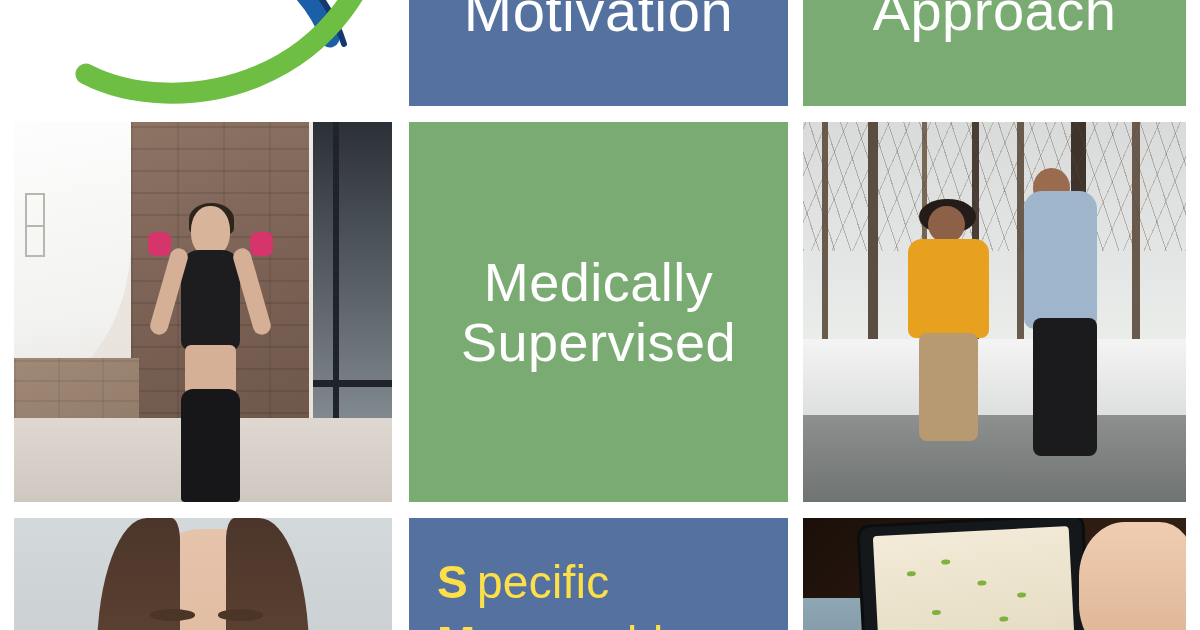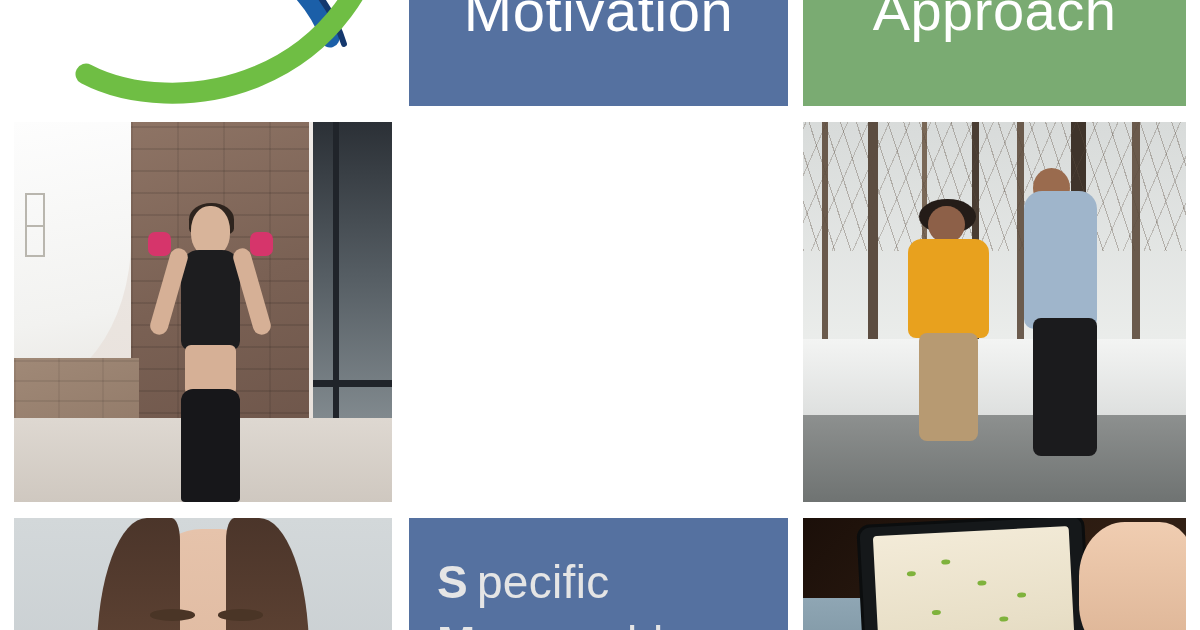--- a/index.html
+++ b/index.html
@@ -49,21 +49,21 @@
   .t-approach   { font-size: 56px; }
   .t-medsup     { font-size: 54px; }
 
   
   .smart-cell {
     display: block;
     padding: 34px 0 0 28px;
     box-sizing: border-box;
   }
   .smart-line {
-    color: #e5e5e5;
+    color: #fde047;
     font-size: 46px;
     line-height: 1.32;
     letter-spacing: 0.3px;
     white-space: nowrap;
   }
   .smart-line .cap {
     font-weight: 700;
     margin-right: 9px;
   }
   .smart-line .rest {
@@ -282,20 +282,24 @@
         <div class="gym-waist"></div>
         <div class="gym-legs"></div>
         <div class="gym-arm-l"></div>
         <div class="gym-arm-r"></div>
         <div class="dumbbell left"></div>
         <div class="dumbbell right"></div>
       </div>
     </div>
   </div>
 
+  <div class="cell color-cell" style="left:409px;top:122px;width:379px;height:380px;background:#7AAB72;">
+    <span class="cell-text t-medsup">Medically
+Supervised</span>
+  </div>
 
   <div class="cell" style="left:803px;top:122px;width:383px;height:380px;">
     <div class="photo walk">
       <div class="walk-trees"></div>
       <div class="walk-branches"></div>
       <div class="walk-snow"></div>
       <div class="walk-road"></div>
       <div class="walk-p1">
         <div class="hair"></div>
         <div class="head"></div>

